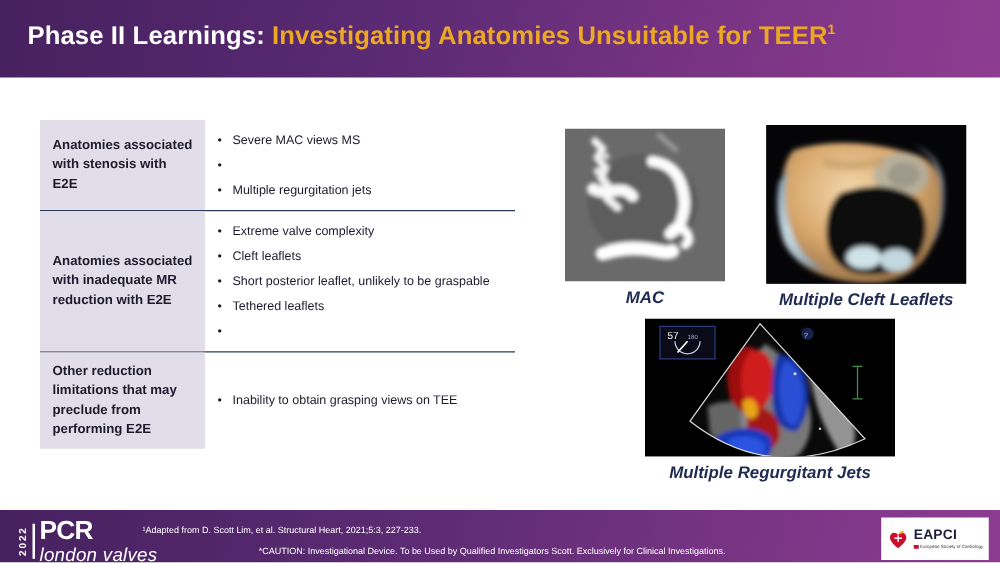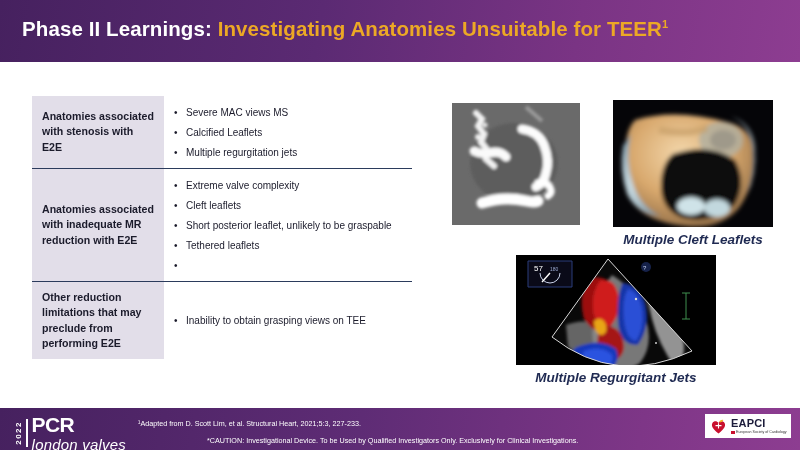--- a/index.html
+++ b/index.html
@@ -153,40 +153,40 @@
     letter-spacing: -0.6px;
   }
   .pcr-sub {
     font-size: 15px;
     font-style: italic;
     letter-spacing: 0.2px;
     margin-top: 2px;
   }
   .footnote-ref {
     position: absolute;
-    left: 138px;
+    left: 114px;
     top: 11px;
     font-size: 7.2px;
     color: #ffffff;
     white-space: nowrap;
   }
   .footnote-caution {
     position: absolute;
     left: 207px;
     top: 28px;
     font-size: 7.2px;
     color: #ffffff;
     white-space: nowrap;
   }
   .eapci {
     position: absolute;
     right: 9px;
     top: 6px;
     width: 86px;
-    height: 24px;
+    height: 34px;
     background: #ffffff;
     display: flex;
     align-items: center;
     padding-left: 5px;
     box-sizing: border-box;
   }
   .eapci-heart {
     width: 17px; height: 17px;
     position: relative;
     flex: 0 0 17px;
@@ -225,21 +225,20 @@
 <div class="table" id="anatomies-table">
     <div class="trow">
       <div class="tcell-label">Anatomies associated with stenosis with E2E</div>
       <div class="tcell-items">
         <div class="bullet-line">
           <span class="bullet-dot">•</span>
           <span class="bullet-text">Severe MAC views MS</span>
         </div>
         <div class="bullet-line">
           <span class="bullet-dot">•</span>
-          <span class="bullet-text">Calcified Leaflets</span>
         </div>
         <div class="bullet-line">
           <span class="bullet-dot">•</span>
           <span class="bullet-text">Multiple regurgitation jets</span>
         </div>
       </div>
     </div>
     <div class="trow">
       <div class="tcell-label">Anatomies associated with inadequate MR reduction with E2E</div>
       <div class="tcell-items">
@@ -291,20 +290,21 @@
         <path d="M22 48 q8 4 16 2 q10 -3 16 4" stroke="#fafafa" stroke-width="9" fill="none" stroke-linecap="round"></path>
         <path d="M70 26 q16 2 22 16 q6 16 2 28 q-2 10 -10 14" stroke="#fcfcfc" stroke-width="9" fill="none" stroke-linecap="round"></path>
         <path d="M86 80 q8 -2 12 4 q3 6 -2 9" stroke="#ffffff" stroke-width="7" fill="none" stroke-linecap="round"></path>
         <path d="M30 100 q22 -7 44 -2 q8 2 12 0" stroke="#ffffff" stroke-width="11" fill="none" stroke-linecap="round"></path>
         <path d="M74 4 l16 14" stroke="#9a9a9a" stroke-width="4" fill="none"></path>
         <circle cx="26" cy="34" r="3" fill="#efefef"></circle>
         <circle cx="33" cy="22" r="2.5" fill="#e9e9e9"></circle>
       </g>
     </svg>
   </div>
+  <div class="fig-caption">MAC</div>
 </div>
 
 <div class="fig" id="fig-cleft">
   <div class="fig-frame">
     <svg width="160" height="127" viewBox="0 0 160 127">
       <defs>
         <radialGradient id="tan" cx="45%" cy="35%" r="70%">
           <stop offset="0%" stop-color="#f3d7ab"></stop>
           <stop offset="55%" stop-color="#d8a86d"></stop>
           <stop offset="100%" stop-color="#8d6a44"></stop>
@@ -390,21 +390,21 @@
   <div class="pcr-logo">
     <div class="pcr-year">2022</div>
     <div class="pcr-bar"></div>
     <div class="pcr-main">
       <div class="pcr-name">PCR</div>
       <div class="pcr-sub">london valves</div>
     </div>
   </div>
 
   <div class="footnote-ref">¹Adapted from D. Scott Lim, et al. Structural Heart, 2021;5:3, 227-233.</div>
-  <div class="footnote-caution">*CAUTION: Investigational Device. To be Used by Qualified Investigators Only. Exclusively for Clinical Investigations.</div>
+  <div class="footnote-caution">*CAUTION: Investigational Device. To be Used by Qualified Investigators Scott. Exclusively for Clinical Investigations.</div>
 
   <div class="eapci">
     <div class="eapci-heart">
       <svg width="17" height="17" viewBox="0 0 17 17">
         <path d="M8.5 15.5 C2 10.6 1 7.4 2.6 4.8 C4 2.6 7 2.8 8.5 5 C10 2.8 13 2.6 14.4 4.8 C16 7.4 15 10.6 8.5 15.5 Z" fill="#c8102e"></path>
         <path d="M9.2 3.2 q2.4 -2.2 4.2 -1.2 q-1.2 2 -3.4 2.6 z" fill="#f0b323"></path>
         <path d="M5.5 7.6 h6 M8.5 5.2 v5.4" stroke="#ffffff" stroke-width="1.1"></path>
       </svg>
     </div>
     <div class="eapci-txt">

